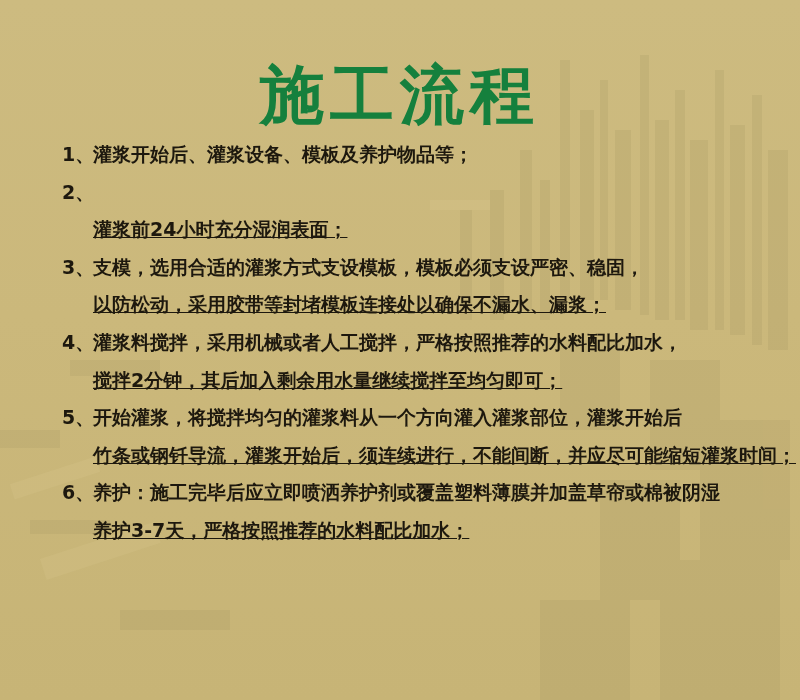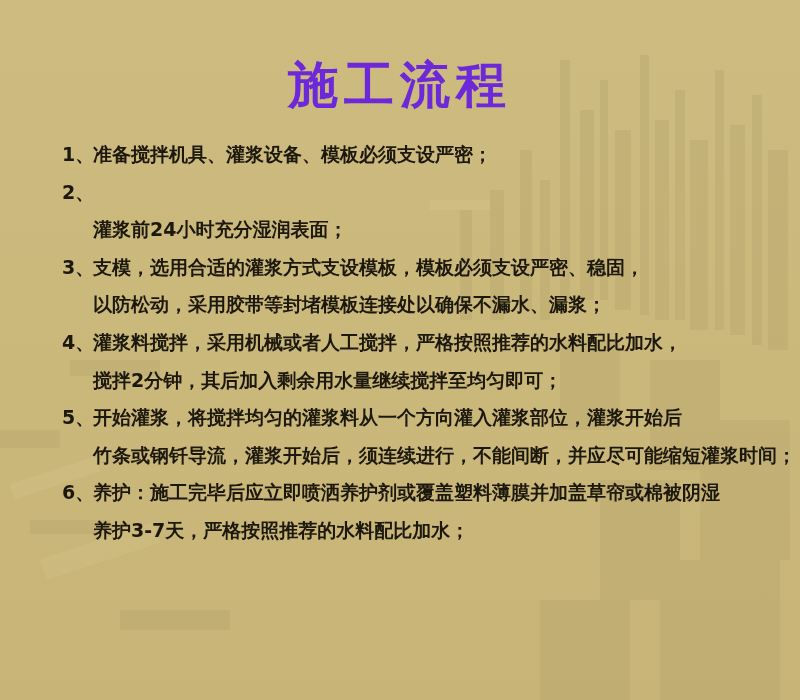--- a/index.html
+++ b/index.html
@@ -25,24 +25,24 @@
     inset: 0;
     z-index: 1;
     color: #1d180e;
   }
   .page-title {
     position: absolute;
     top: 52px;
     left: 0;
     width: 100%;
     text-align: center;
-    font-size: 50px;
+    font-size: 64px;
     font-weight: bold;
     letter-spacing: 6px;
-    color: #6d28d9;
+    color: #15803d;
     white-space: nowrap;
   }
   .steps {
     position: absolute;
     top: 136px;
     left: 62px;
     width: 710px;
   }
   .row {
     height: 37.6px;
@@ -53,20 +53,21 @@
     display: flex;
     align-items: center;
   }
   .row .num {
     display: inline-block;
     width: 31px;
     flex: 0 0 31px;
   }
   .row.cont {
     padding-left: 31px;
+    text-decoration: underline;
   }
   .row .txt {
     display: inline-block;
   }
 </style>
 </head>
 <body>
 
 <svg class="bg-skyline" width="800" height="700" viewBox="0 0 800 700" xmlns="http://www.w3.org/2000/svg">
   <g fill="#777344" opacity="0.10">
@@ -107,21 +108,21 @@
 </svg>
 
 <div class="content">
 
   <div class="page-title">施工流程</div>
 
   <div class="steps">
 
     <div class="row">
       <span class="num">1、</span>
-      <span class="txt">准备搅拌机具、灌浆设备、模板必须支设严密；</span>
+      <span class="txt">灌浆开始后、灌浆设备、模板及养护物品等；</span>
     </div>
 
     <div class="row">
       <span class="num">2、</span>
     </div>
     <div class="row cont">
       <span class="txt">灌浆前24小时充分湿润表面；</span>
     </div>
 
     <div class="row">

